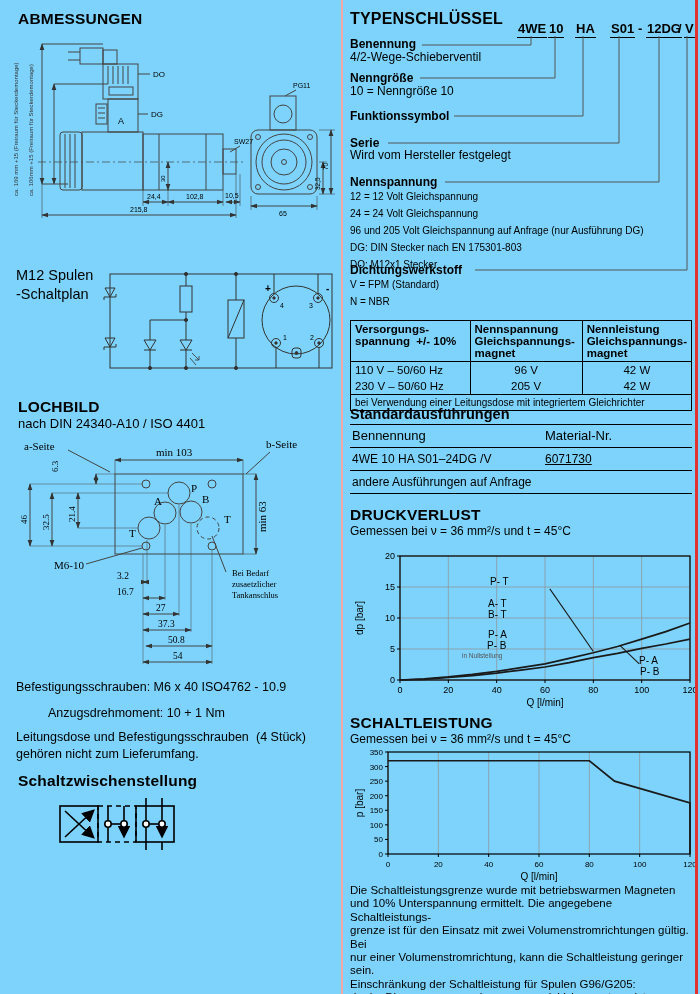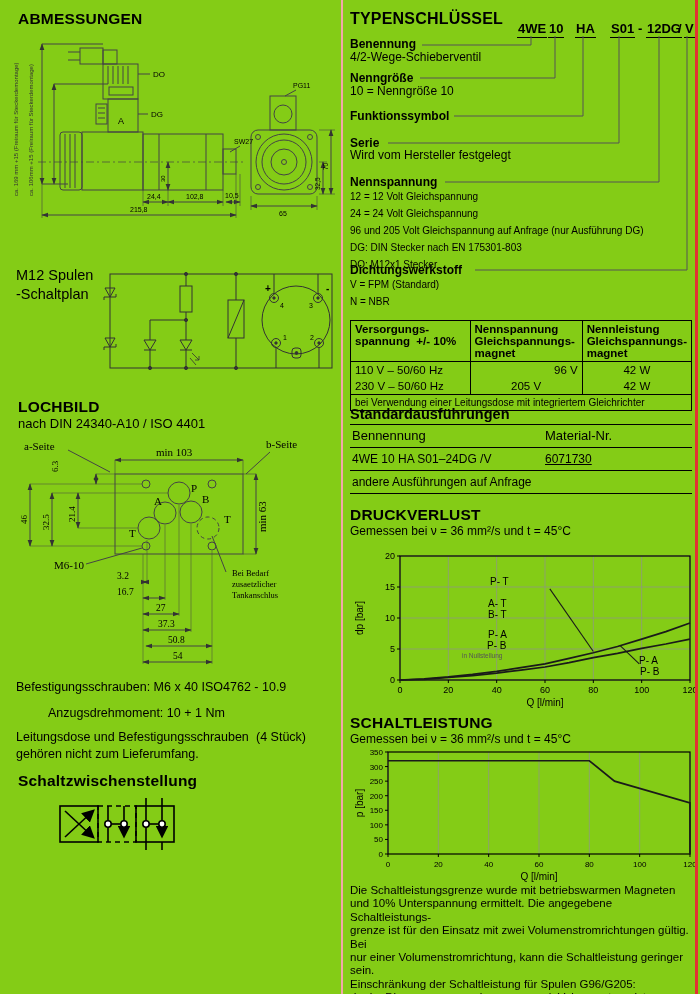--- a/index.html
+++ b/index.html
@@ -1,16 +1,16 @@
 <!DOCTYPE html>
 <html><head>
 <meta charset="utf-8">
 <style>
   html,body{margin:0;padding:0;background:#fff;}
-  #page{position:relative;width:700px;height:994px;background:#84cc16;overflow:hidden;
+  #page{position:relative;width:700px;height:994px;background:#7dd3fc;overflow:hidden;
         font-family:"Liberation Sans",sans-serif;color:#000;}
   .abs{position:absolute;}
   .b{font-weight:bold;}
   .pre{white-space:pre-line;}
   .ser{font-family:"Liberation Serif",serif;}
   .h1{font-size:15.5px;font-weight:bold;letter-spacing:.2px;}
   .small{font-size:10px;line-height:17px;}
   .code-seg{position:absolute;font-size:13px;font-weight:bold;border-bottom:1.5px solid #000;padding:0 1px 1px 1px;}
   .code-sep{position:absolute;font-size:13px;font-weight:bold;}
   table.vt{border-collapse:collapse;width:342px;font-size:11.5px;}
@@ -355,21 +355,21 @@
 spannung &nbsp;+/- 10%</td>
       <td class="b pre" style="width:104px;">Nennspannung
 Gleichspannungs-
 magnet</td>
       <td class="b pre">Nennleistung
 Gleichspannungs-
 magnet</td>
     </tr>
     <tr>
       <td style="border-bottom:none;">110 V – 50/60 Hz</td>
-      <td style="text-align:right;border-bottom:none;">96 V</td>
+      <td style="text-align:center;border-bottom:none;">96 V</td>
       <td style="text-align:center;border-bottom:none;">42 W</td>
     </tr>
     <tr>
       <td style="border-top:none;">230 V – 50/60 Hz</td>
       <td style="text-align:center;border-top:none;">205 V</td>
       <td style="text-align:center;border-top:none;">42 W</td>
     </tr>
     <tr>
       <td colspan="3" style="font-size:10px;">bei Verwendung einer Leitungsdose mit integriertem Gleichrichter</td>
     </tr>

